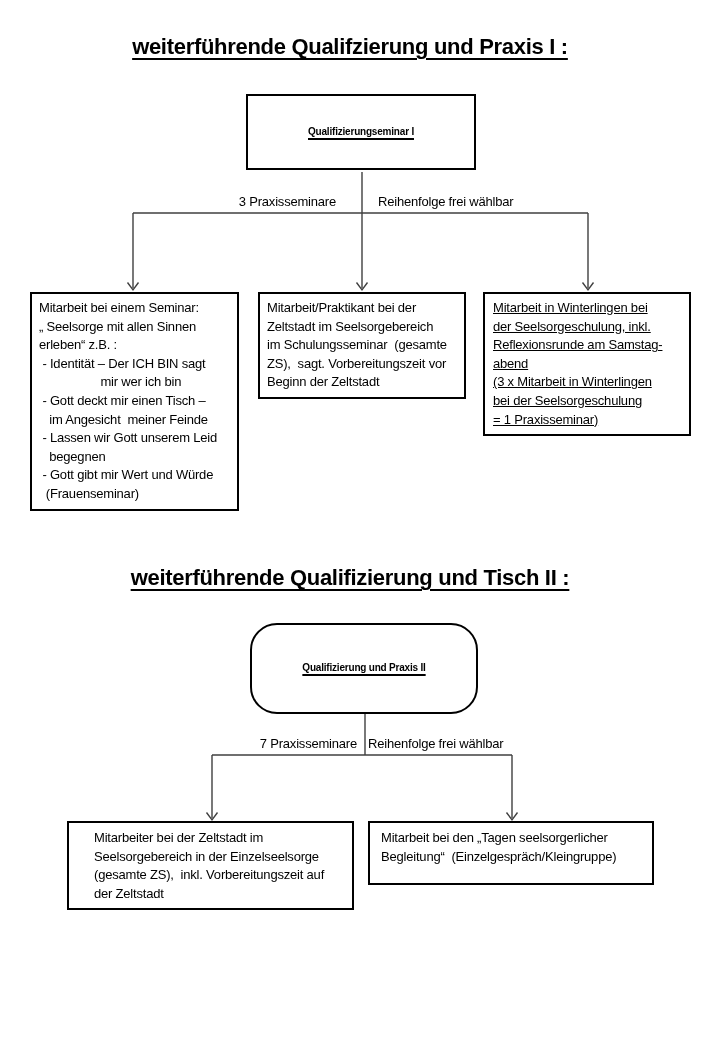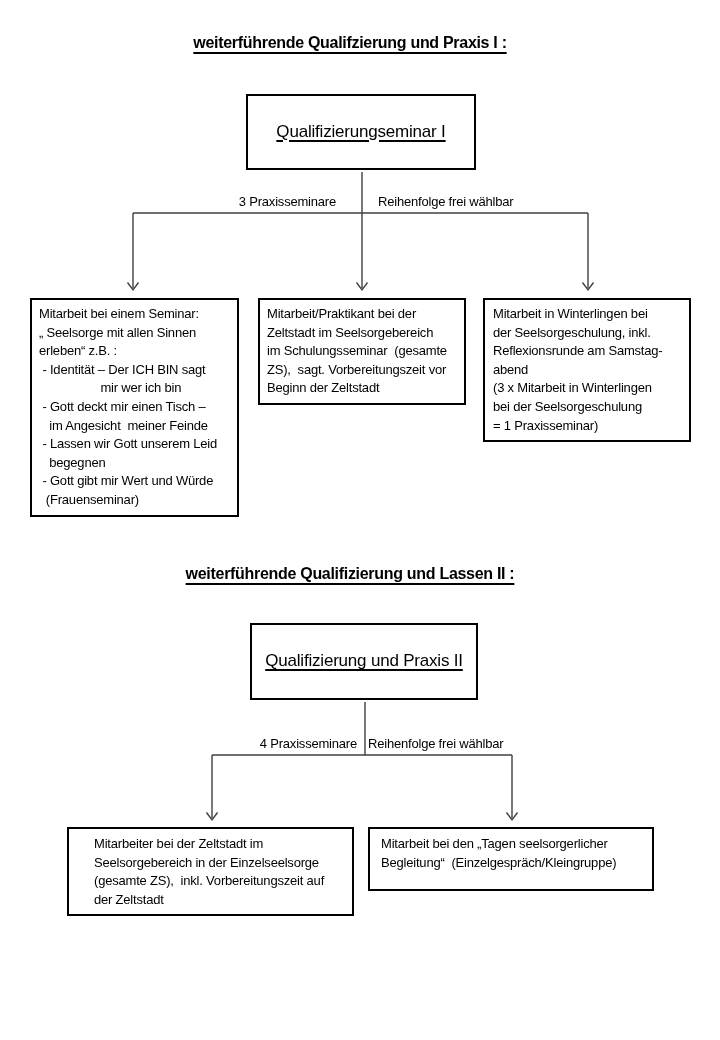--- a/index.html
+++ b/index.html
@@ -3,38 +3,38 @@
 <meta charset="utf-8">
 <style>
   html,body{margin:0;padding:0;background:#fff;}
   #page{
     position:relative;width:720px;height:1040px;background:#ffffff;overflow:hidden;
     font-family:"Liberation Sans","DejaVu Sans",sans-serif;color:#000;
   }
   .abs{position:absolute;}
   .title{
     left:0;top:34px;width:700px;text-align:center;
-    font-size:16px;font-weight:bold;letter-spacing:-0.3px;
+    font-size:22px;font-weight:bold;letter-spacing:-0.3px;
     text-decoration:underline;text-decoration-thickness:2px;text-underline-offset:4px;
     white-space:nowrap;
   }
   .title2{top:565px;}
   .node{
     border:2px solid #000;background:#fff;box-sizing:border-box;
     font-size:13px;line-height:18.6px;letter-spacing:-0.2px;
   }
   .rootnode{
     display:flex;align-items:center;justify-content:center;text-align:center;
   }
   .rootnode .hd{
-    font-size:17px;font-weight:normal;letter-spacing:-0.2px;
+    font-size:10px;font-weight:bold;letter-spacing:-0.2px;
     text-decoration:underline;text-decoration-thickness:1.5px;text-underline-offset:3px;
     white-space:nowrap;
   }
-  .leaf{white-space:pre-wrap;margin-top:6px;}
+  .leaf{white-space:pre-wrap;}
   .blabel{font-size:13px;letter-spacing:-0.2px;white-space:nowrap;}
   svg.lines{position:absolute;left:0;top:0;pointer-events:none;}
 </style>
 </head>
 <body>
 
 <div id="page">
 
   <svg class="lines" width="720" height="1040" viewBox="0 0 720 1040">
     <g stroke="#3f3f3f" stroke-width="1.4" fill="none">
@@ -90,35 +90,35 @@
    begegnen
  - Gott gibt mir Wert und Würde
   (Frauenseminar)</div>
 
   <div class="abs node leaf" style="left:258px;top:292px;width:208px;min-height:94px;padding:5px 4px 5px 7px;">Mitarbeit/Praktikant bei der
 Zeltstadt im Seelsorgebereich
 im Schulungsseminar  (gesamte
 ZS),  sagt. Vorbereitungszeit vor
 Beginn der Zeltstadt</div>
 
-  <div class="abs node leaf" style="left:483px;top:292px;width:208px;min-height:134px;padding:5px 4px 5px 8px;">Mitarbeit in Winterlingen bei
+  <div class="abs node leaf" style="left:483px;top:292px;width:208px;min-height:134px;padding:5px 4px 5px 8px;text-decoration:underline;">Mitarbeit in Winterlingen bei
 der Seelsorgeschulung, inkl.
 Reflexionsrunde am Samstag-
 abend
 (3 x Mitarbeit in Winterlingen
 bei der Seelsorgeschulung
 = 1 Praxisseminar)</div>
 
-  <div class="abs title title2">weiterführende Qualifizierung und Lassen II :</div>
+  <div class="abs title title2">weiterführende Qualifizierung und Tisch II :</div>
 
-  <div class="abs node rootnode" style="left:250px;top:623px;width:228px;height:77px;">
+  <div class="abs node rootnode" style="left:250px;top:623px;width:228px;height:91px;border-radius:27px;">
     <span class="hd">Qualifizierung und Praxis II</span>
   </div>
 
-  <div class="abs blabel" style="right:363px;top:736px;">4 Praxisseminare</div>
+  <div class="abs blabel" style="right:363px;top:736px;">7 Praxisseminare</div>
   <div class="abs blabel" style="left:368px;top:736px;">Reihenfolge frei wählbar</div>
 
   <div class="abs node leaf" style="left:67px;top:821px;width:287px;min-height:82px;padding:6px 8px 5px 25px;">Mitarbeiter bei der Zeltstadt im
 Seelsorgebereich in der Einzelseelsorge
 (gesamte ZS),  inkl. Vorbereitungszeit auf
 der Zeltstadt</div>
 
   <div class="abs node leaf" style="left:368px;top:821px;width:286px;min-height:47px;padding:6px 8px 17px 11px;">Mitarbeit bei den „Tagen seelsorgerlicher
 Begleitung“  (Einzelgespräch/Kleingruppe)</div>
 

